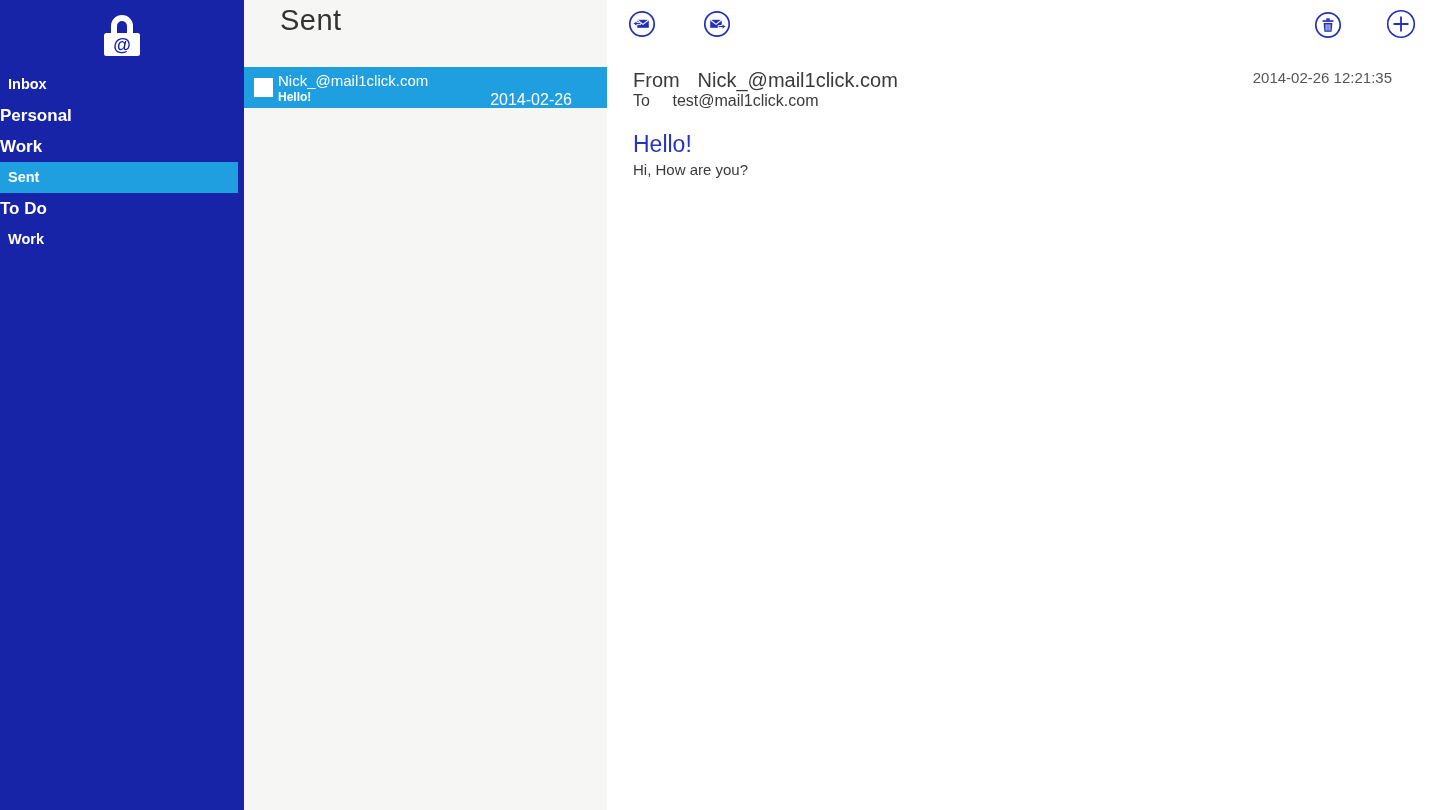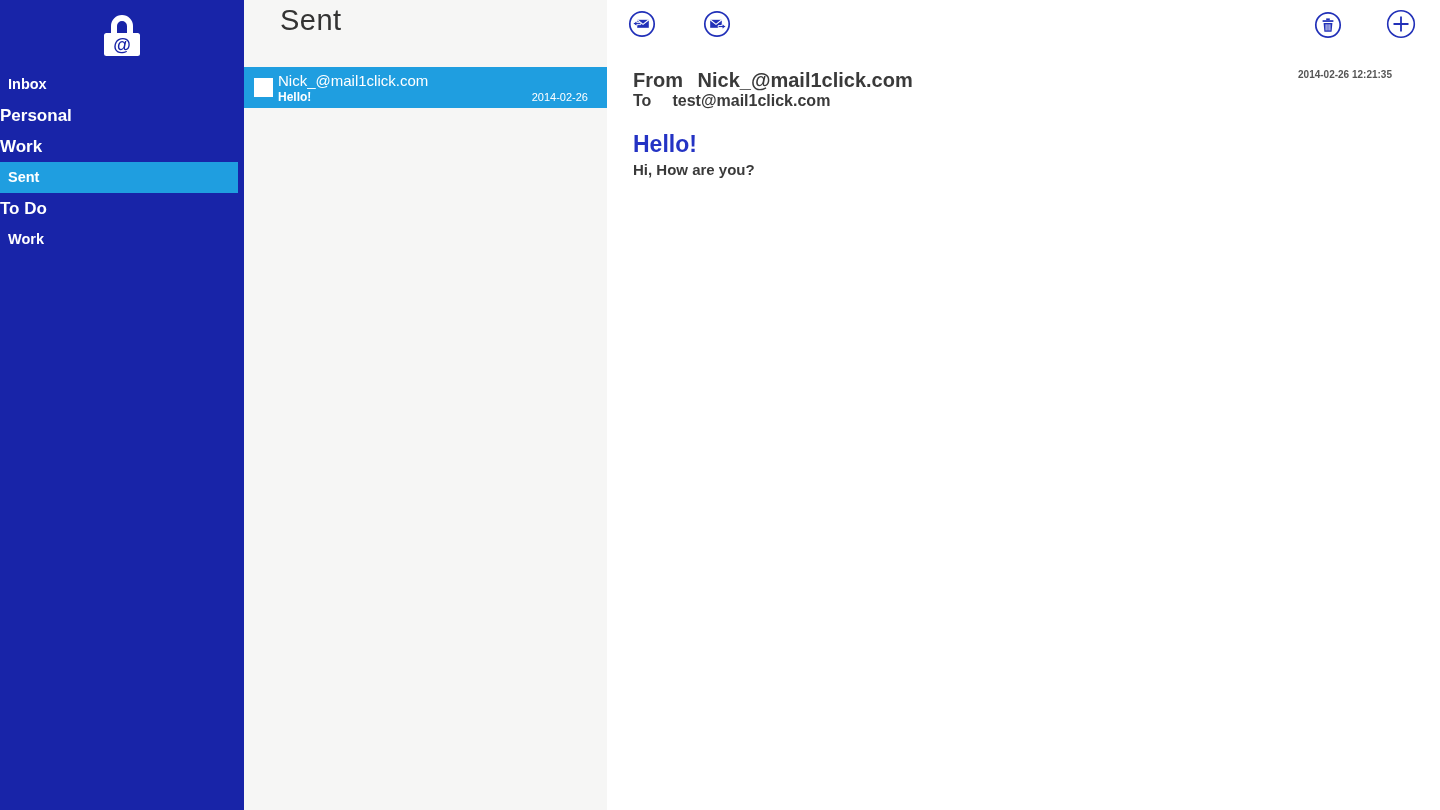--- a/index.html
+++ b/index.html
@@ -17,36 +17,36 @@
 
   
   .list-col { position:absolute; left:244px; top:0; width:363px; height:810px; background:#f6f6f5; }
   .list-title { position:absolute; left:36px; top:4px; font-size:29px; font-weight:300;
                 color:#333333; letter-spacing:0.5px; }
   .email-item { position:absolute; left:0; top:67px; width:363px; height:41px;
                 background:#1f9ee0; color:#ffffff; cursor:pointer; }
   .email-check { position:absolute; left:10px; top:11px; width:19px; height:19px; background:#ffffff; }
   .email-sender { position:absolute; left:34px; top:5px; font-size:15px; }
   .email-subject { position:absolute; left:34px; top:23px; font-size:12px; font-weight:bold; }
-  .email-date { position:absolute; right:19px; top:24px; font-size:11px; }
+  .email-date { position:absolute; right:35px; top:24px; font-size:16px; }
 
   
-  .content { position:absolute; left:607px; top:0; width:833px; height:810px; background:#ffffff;font-weight:bold; }
+  .content { position:absolute; left:607px; top:0; width:833px; height:810px; background:#ffffff; }
   .icon-btn { position:absolute; width:30px; height:30px; cursor:pointer; color:#2130b8; }
   .icon-btn svg { display:block; }
   .btn-reply   { left:21px;  top:10px; }
   .btn-forward { left:96px;  top:10px; }
   .btn-delete  { left:707px; top:11px; }
   .btn-compose { left:779px; top:9px;  }
 
   .msg-from-row { position:absolute; left:26px; top:69px; font-size:20px; color:#3a3a3a; }
   .msg-from-label { display:inline-block; min-width:59px; }
   .msg-to-row { position:absolute; left:26px; top:92px; font-size:16px; color:#3a3a3a; }
   .msg-to-label { display:inline-block; min-width:35px; }
-  .msg-datetime { position:absolute; right:48px; top:69px; font-size:10px; color:#565656; }
+  .msg-datetime { position:absolute; right:48px; top:69px; font-size:15px; color:#565656; }
   .msg-subject { position:absolute; left:26px; top:131px; font-size:23px; color:#2433c4; }
   .msg-body { position:absolute; left:26px; top:161px; font-size:15px; color:#3a3a3a; }
 </style>
 </head>
 <body>
 
 <div class="sidebar">
   <svg class="logo" viewBox="0 0 44 48" width="44" height="48">
     <path d="M14 23 V16 a8 8 0 0 1 16 0 V23" fill="none" stroke="#ffffff" stroke-width="6"></path>
     <rect x="4" y="23" width="36" height="23" rx="2.5" fill="#ffffff"></rect>

